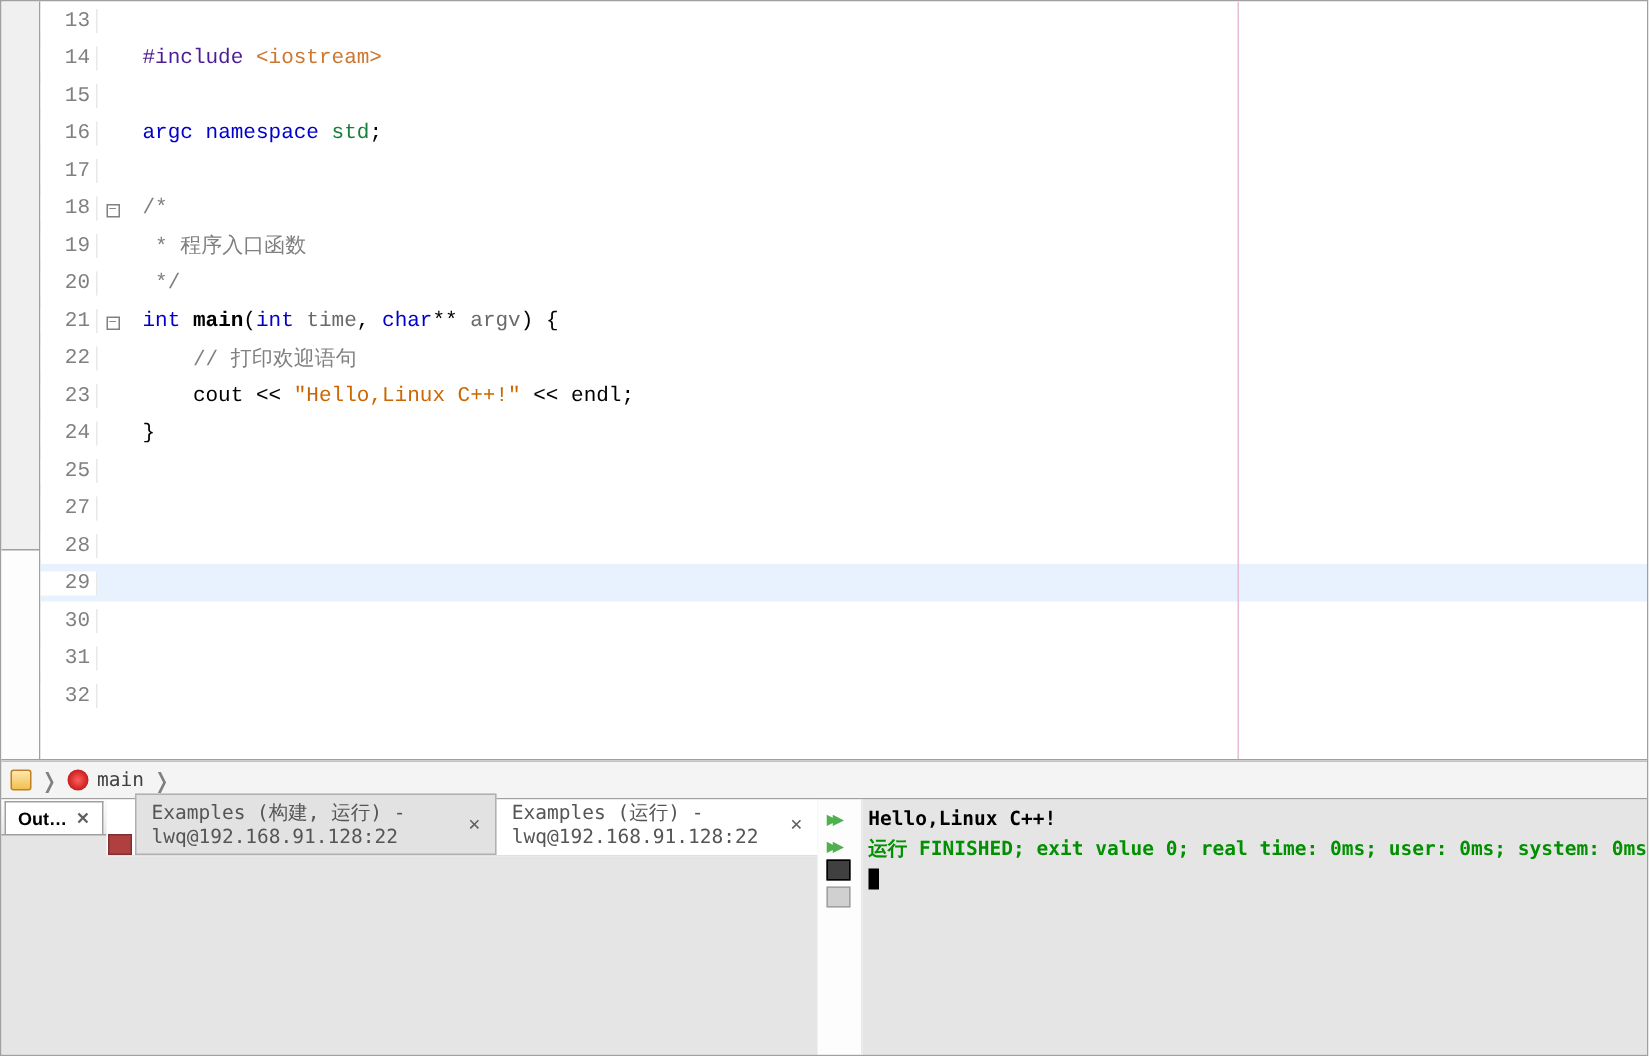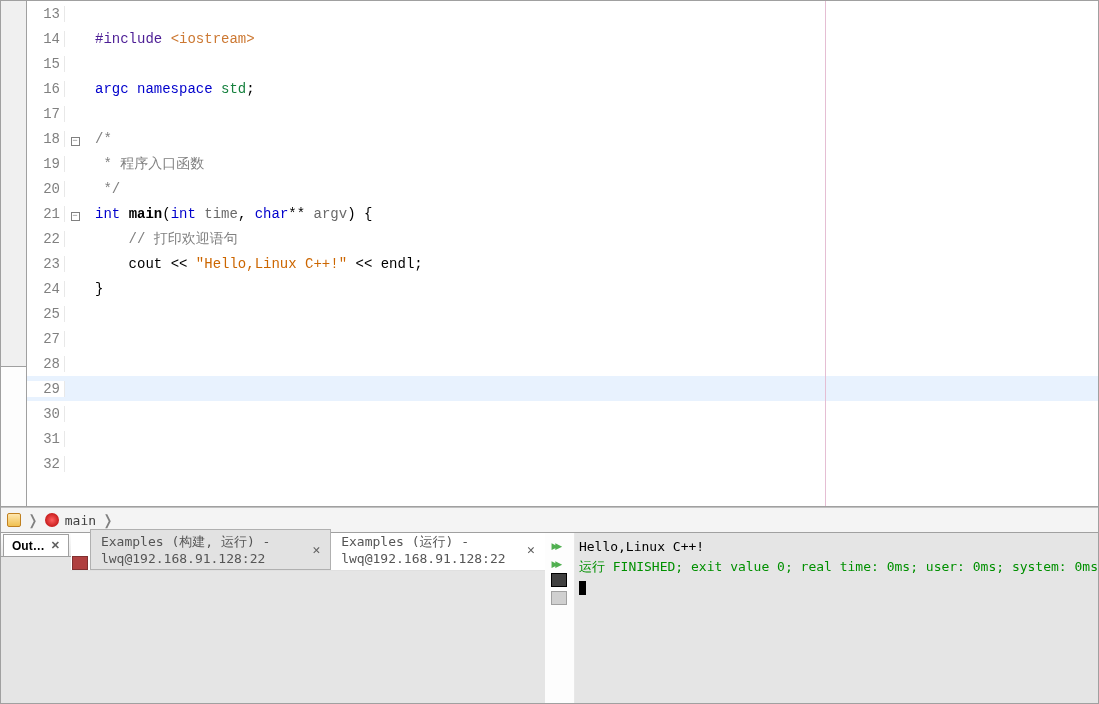--- a/index.html
+++ b/index.html
@@ -206,20 +206,21 @@
 .sub-tab.active {
   background: #e2e2e2;
   border: 1px solid #b0b0b0;
 }
 .sub-tab .close-x {
   color: #606060;
 }
 .output-body {
   flex: 1;
   display: flex;
+  font-weight: bold;
 }
 .output-gutter {
   width: 30px;
   background: #fdfdfd;
   border-right: 1px solid #e8e8e8;
   display: flex;
   flex-direction: column;
   align-items: center;
   gap: 4px;
   padding-top: 4px;

